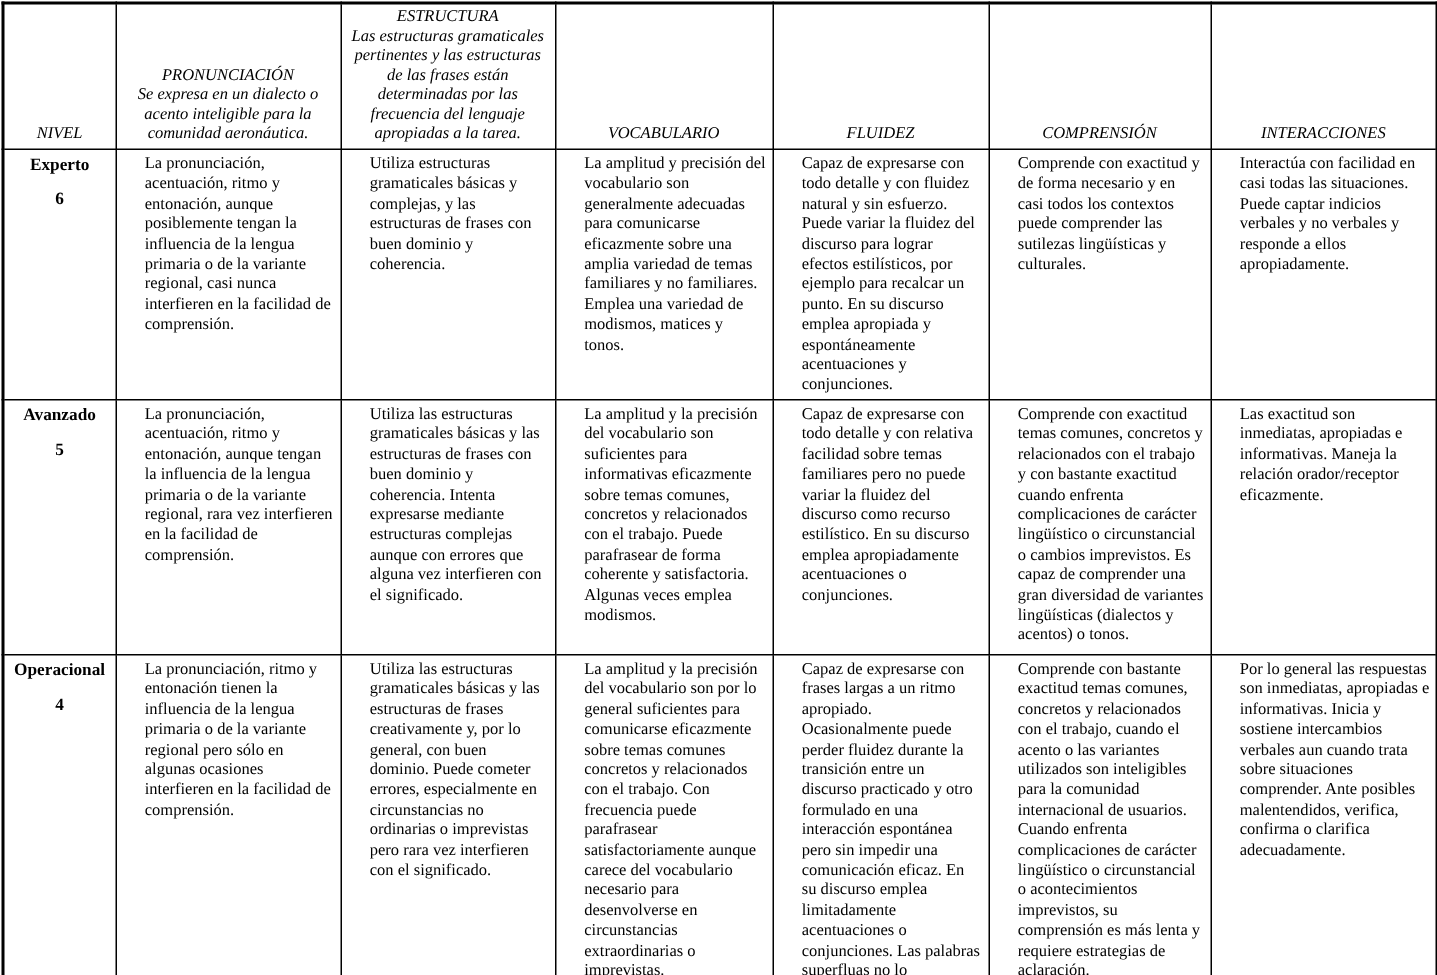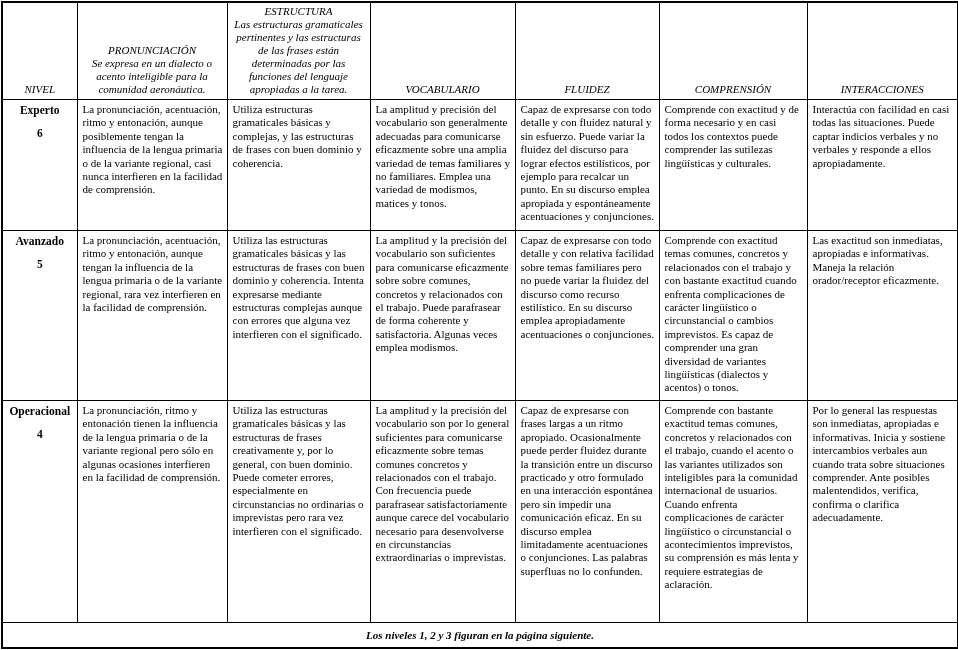--- a/index.html
+++ b/index.html
@@ -52,21 +52,21 @@
     padding: 2px 3px 3px 3px;
   }
   th.hcell .h-title { font-size: 11px; }
   th.hcell .h-sub { font-size: 11px; }
   
   td.bcell {
     vertical-align: top;
     text-align: left;
     font-size: 11px;
     line-height: 13.4px;
-    padding: 3px 4px 2px 5px;
+    padding: 3px 4px 2px 19px;
     margin-left: 45px;
   }
   td.nivel-cell {
     vertical-align: top;
     text-align: center;
     font-size: 11.5px;
     padding-top: 4px;
     font-weight: bold;
   }
   td.nivel-cell .lvl-num {
@@ -99,21 +99,21 @@
       <tr class="r-header">
         <th class="hcell">
           <div class="h-title">NIVEL</div>
         </th>
         <th class="hcell">
           <div class="h-title">PRONUNCIACIÓN</div>
           <div class="h-sub">Se expresa en un dialecto o acento inteligible para la comunidad aeronáutica.</div>
         </th>
         <th class="hcell">
           <div class="h-title">ESTRUCTURA</div>
-          <div class="h-sub">Las estructuras gramaticales pertinentes y las estructuras de las frases están determinadas por las funciones del lenguaje apropiadas a la tarea.</div>
+          <div class="h-sub">Las estructuras gramaticales pertinentes y las estructuras de las frases están determinadas por las frecuencia del lenguaje apropiadas a la tarea.</div>
         </th>
         <th class="hcell">
           <div class="h-title">VOCABULARIO</div>
         </th>
         <th class="hcell">
           <div class="h-title">FLUIDEZ</div>
         </th>
         <th class="hcell">
           <div class="h-title">COMPRENSIÓN</div>
         </th>
@@ -135,21 +135,21 @@
         <td class="bcell">Comprende con exactitud y de forma necesario y en casi todos los contextos puede comprender las sutilezas lingüísticas y culturales.</td>
         <td class="bcell">Interactúa con facilidad en casi todas las situaciones. Puede captar indicios verbales y no verbales y responde a ellos apropiadamente.</td>
       </tr>
       <tr class="r-5">
         <td class="nivel-cell">
           <div>Avanzado</div>
           <div class="lvl-num">5</div>
         </td>
         <td class="bcell">La pronunciación, acentuación, ritmo y entonación, aunque tengan la influencia de la lengua primaria o de la variante regional, rara vez interfieren en la facilidad de comprensión.</td>
         <td class="bcell">Utiliza las estructuras gramaticales básicas y las estructuras de frases con buen dominio y coherencia. Intenta expresarse mediante estructuras complejas aunque con errores que alguna vez interfieren con el significado.</td>
-        <td class="bcell">La amplitud y la precisión del vocabulario son suficientes para comunicarse eficazmente sobre sobre comunes, concretos y relacionados con el trabajo. Puede parafrasear de forma coherente y satisfactoria. Algunas veces emplea modismos.</td>
+        <td class="bcell">La amplitud y la precisión del vocabulario son suficientes para informativas eficazmente sobre temas comunes, concretos y relacionados con el trabajo. Puede parafrasear de forma coherente y satisfactoria. Algunas veces emplea modismos.</td>
         <td class="bcell">Capaz de expresarse con todo detalle y con relativa facilidad sobre temas familiares pero no puede variar la fluidez del discurso como recurso estilístico. En su discurso emplea apropiadamente acentuaciones o conjunciones.</td>
         <td class="bcell">Comprende con exactitud temas comunes, concretos y relacionados con el trabajo y con bastante exactitud cuando enfrenta complicaciones de carácter lingüístico o circunstancial o cambios imprevistos. Es capaz de comprender una gran diversidad de variantes lingüísticas (dialectos y acentos) o tonos.</td>
         <td class="bcell">Las exactitud son inmediatas, apropiadas e informativas. Maneja la relación orador/receptor eficazmente.</td>
       </tr>
       <tr class="r-4">
         <td class="nivel-cell">
           <div>Operacional</div>
           <div class="lvl-num">4</div>
         </td>
         <td class="bcell">La pronunciación, ritmo y entonación tienen la influencia de la lengua primaria o de la variante regional pero sólo en algunas ocasiones interfieren en la facilidad de comprensión.</td>

